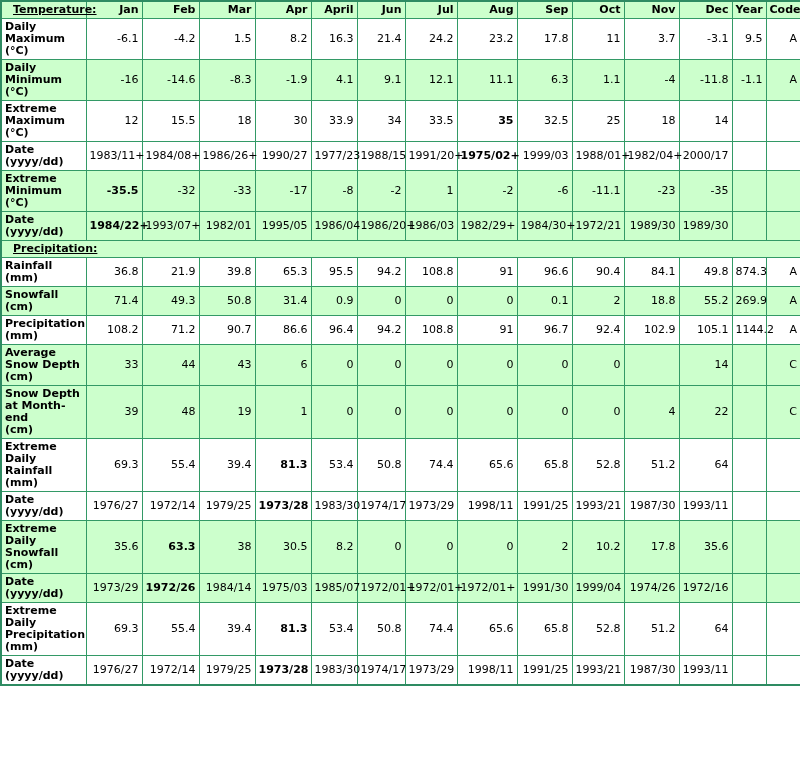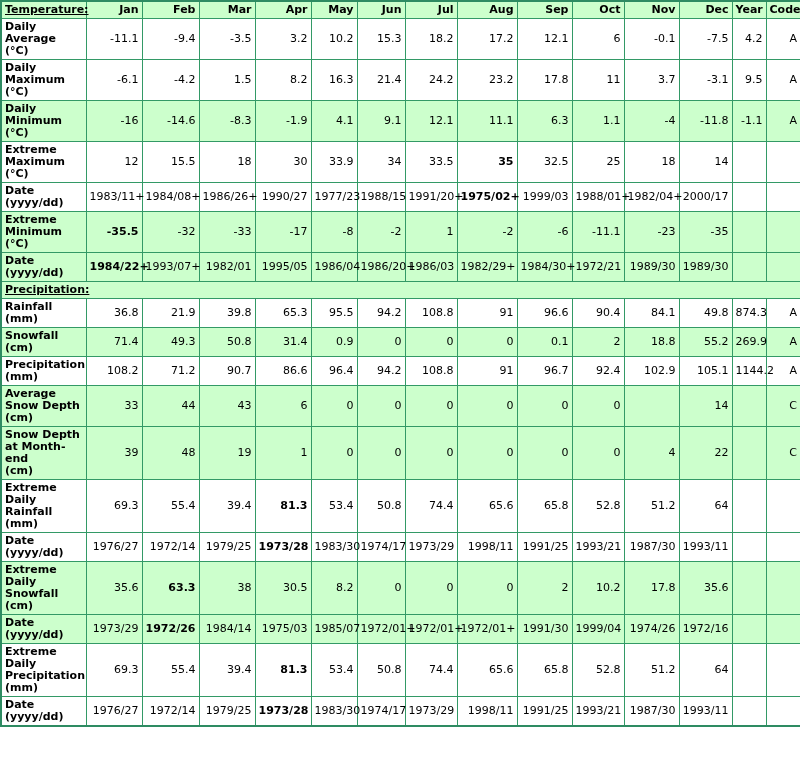--- a/index.html
+++ b/index.html
@@ -35,21 +35,21 @@
     font-weight: bold;
     text-align: right;
     white-space: nowrap;
   }
   td.section {
     color: #800080;
     font-weight: bold;
     text-align: left;
     white-space: nowrap;
   }
-  td.section .u { text-decoration: underline; cursor: pointer; }
+  td.section .u { text-decoration: underline; cursor: pointer; margin-left: 8px; }
   td.value {
     text-align: right;
     white-space: nowrap;
   }
   td.value.bold { font-weight: bold; }
 </style>
 </head>
 <body>
 
 <table class="climate">
@@ -70,48 +70,30 @@
     <col style="width:34px">
       <col style="width:35px">
   </colgroup>
   <tbody id="tbody">
       <tr class="shaded">
         <td class="section"><span class="u">Temperature:</span></td>
         <td class="colhead">Jan</td>
         <td class="colhead">Feb</td>
         <td class="colhead">Mar</td>
         <td class="colhead">Apr</td>
-        <td class="colhead">May</td>
+        <td class="colhead">April</td>
         <td class="colhead">Jun</td>
         <td class="colhead">Jul</td>
         <td class="colhead">Aug</td>
         <td class="colhead">Sep</td>
         <td class="colhead">Oct</td>
         <td class="colhead">Nov</td>
         <td class="colhead">Dec</td>
         <td class="colhead">Year</td>
         <td class="colhead">Code</td>
-      </tr>
-      <tr class="plain">
-        <td class="label">Daily Average
-(°C)</td>
-        <td class="value">-11.1</td>
-        <td class="value">-9.4</td>
-        <td class="value">-3.5</td>
-        <td class="value">3.2</td>
-        <td class="value">10.2</td>
-        <td class="value">15.3</td>
-        <td class="value">18.2</td>
-        <td class="value">17.2</td>
-        <td class="value">12.1</td>
-        <td class="value">6</td>
-        <td class="value">-0.1</td>
-        <td class="value">-7.5</td>
-        <td class="value">4.2</td>
-        <td class="value">A</td>
       </tr>
       <tr class="plain">
         <td class="label">Daily
 Maximum
 (°C)</td>
         <td class="value">-6.1</td>
         <td class="value">-4.2</td>
         <td class="value">1.5</td>
         <td class="value">8.2</td>
         <td class="value">16.3</td>

